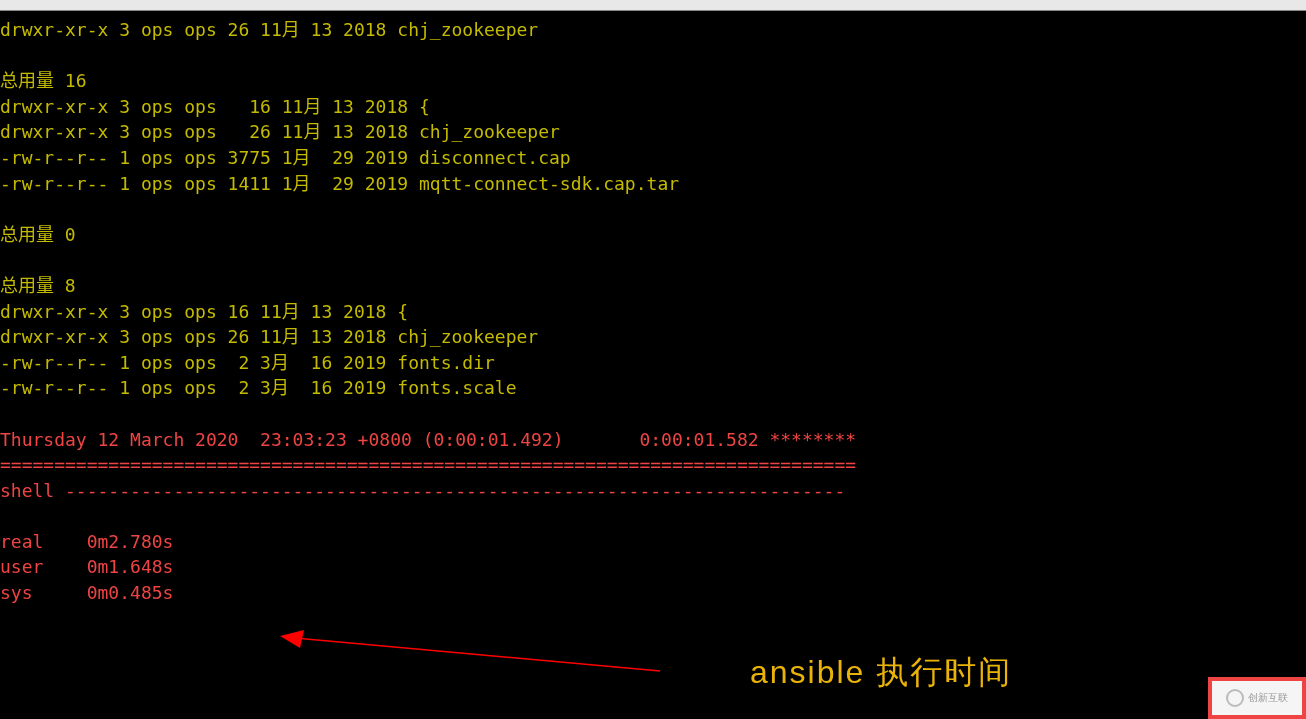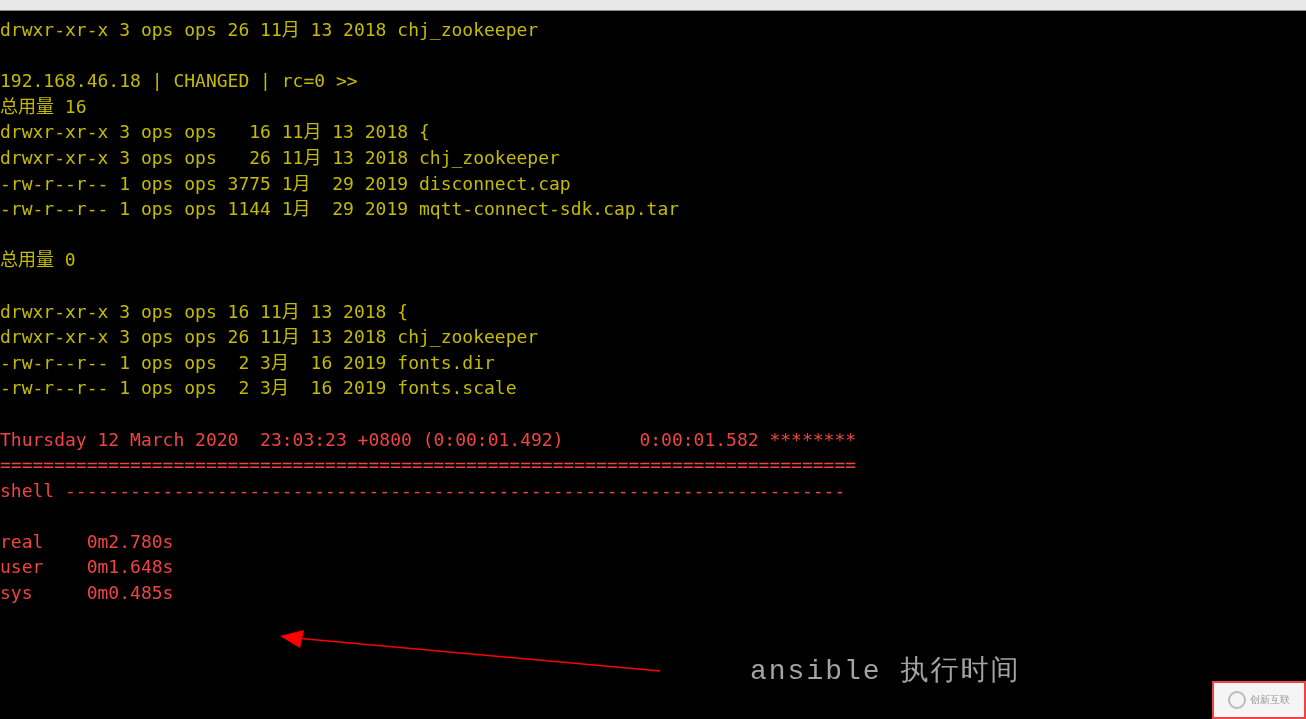--- a/index.html
+++ b/index.html
@@ -37,37 +37,37 @@
   }
   .line {
     white-space: pre;
     font-family: "Consolas", "DejaVu Sans Mono", "Noto Sans Mono CJK SC", monospace;
   }
   .yellow { color: #c4bb00; }
   .white  { color: #ef4444; }
   .blank  { height: 25.6px; }
   .annotation-label {
     position: absolute;
-    color: #a3a3a3;
-    font-family: Liberation Mono, monospace;
-    font-size: 28px;
+    color: #eab308;
+    font-family: Liberation Sans, sans-serif;
+    font-size: 32px;
     letter-spacing: 2px;
   }
   .arrow-svg {
     position: absolute;
     pointer-events: none;
   }
   .watermark {
     position: absolute;
     right: 0;
     bottom: 0;
     width: 90px;
     height: 34px;
     background: #f5f5f5;
-    border: 2px solid #ef4444;
+    border: 4px solid #ef4444;
     display: flex;
     align-items: center;
     justify-content: center;
     font-size: 10px;
     color: #999;
     font-family: sans-serif;
   }
   .watermark .logo-dot {
     width: 14px;
     height: 14px;
@@ -80,29 +80,29 @@
 </head>
 <body>
 
 <div class="window-frame">
 
   <div class="terminal">
     <div class="term-inner" id="term-inner">
 
     <div class="line yellow">drwxr-xr-x 3 ops ops 26 11月 13 2018 chj_zookeeper</div>
         <div class="blank"></div>
-        <div class="line yellow">192.168.46.18 | CHANGED | rc=0 &gt;&gt;</div>
         <div class="line yellow">总用量 16</div>
         <div class="line yellow">drwxr-xr-x 3 ops ops   16 11月 13 2018 {</div>
         <div class="line yellow">drwxr-xr-x 3 ops ops   26 11月 13 2018 chj_zookeeper</div>
         <div class="line yellow">-rw-r--r-- 1 ops ops 3775 1月  29 2019 disconnect.cap</div>
-        <div class="line yellow">-rw-r--r-- 1 ops ops 1144 1月  29 2019 mqtt-connect-sdk.cap.tar</div>
+        <div class="line yellow">-rw-r--r-- 1 ops ops 1411 1月  29 2019 mqtt-connect-sdk.cap.tar</div>
         <div class="blank"></div>
         <div class="line yellow">总用量 0</div>
         <div class="blank"></div>
+        <div class="line yellow">总用量 8</div>
         <div class="line yellow">drwxr-xr-x 3 ops ops 16 11月 13 2018 {</div>
         <div class="line yellow">drwxr-xr-x 3 ops ops 26 11月 13 2018 chj_zookeeper</div>
         <div class="line yellow">-rw-r--r-- 1 ops ops  2 3月  16 2019 fonts.dir</div>
         <div class="line yellow">-rw-r--r-- 1 ops ops  2 3月  16 2019 fonts.scale</div>
         <div class="blank"></div>
         <div class="line white">Thursday 12 March 2020  23:03:23 +0800 (0:00:01.492)       0:00:01.582 ********</div>
         <div class="line white">===============================================================================</div>
         <div class="line white">shell ------------------------------------------------------------------------</div>
         <div class="blank"></div>
         <div class="line white">real    0m2.780s</div>

